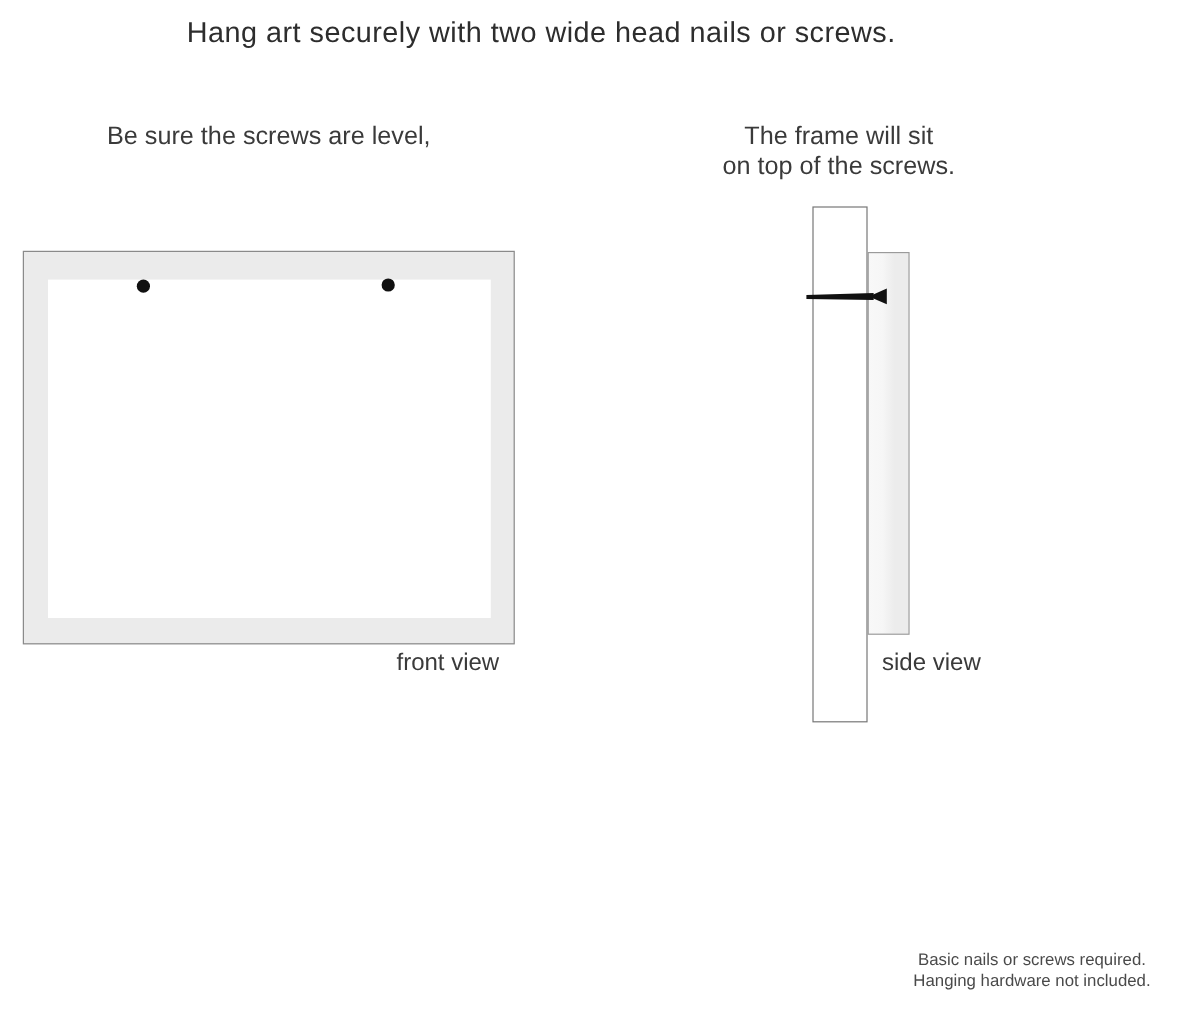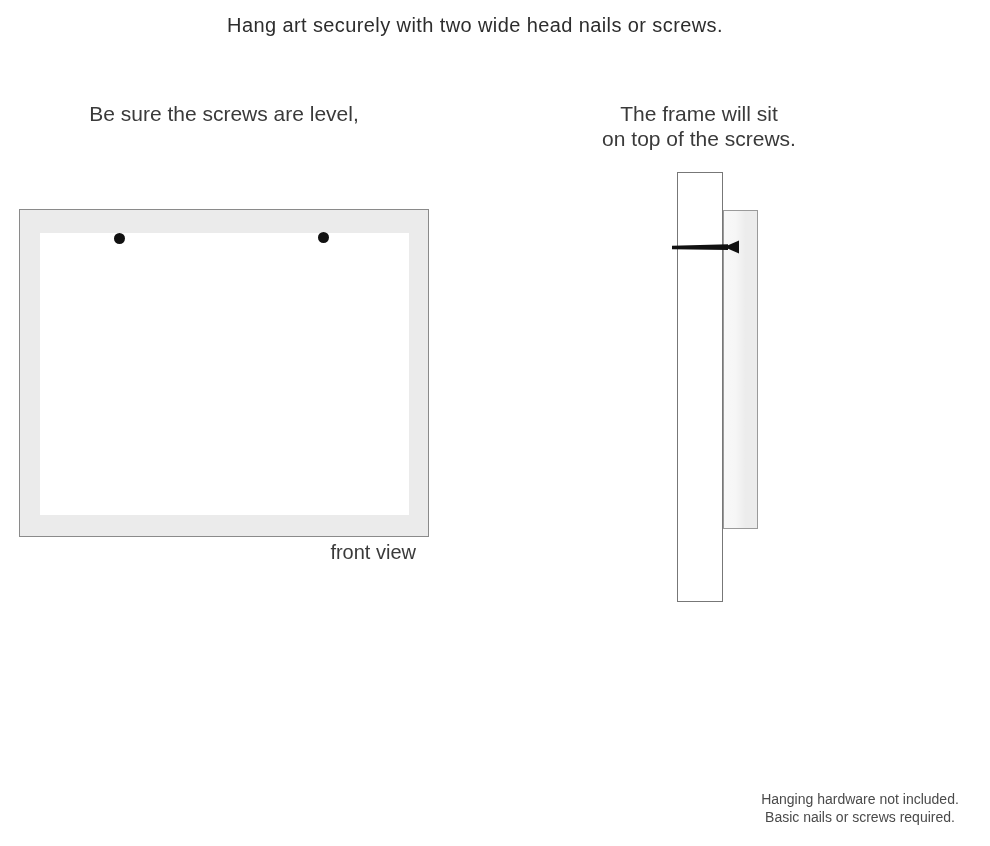--- a/index.html
+++ b/index.html
@@ -26,25 +26,24 @@
     height: 846px;
     background: var(--background);
     overflow: hidden;
   }
   .title {
     position: absolute;
     left: 0;
     top: 14px;
     width: 902px;
     text-align: center;
-    font-size: 20px;
+    font-size: 24px;
     font-weight: 300;
     letter-spacing: 0.4px;
     color: var(--title-text);
-    margin-left: 24px;
   }
   .instruction {
     position: absolute;
     top: 101px;
     text-align: center;
     font-size: 21px;
     font-weight: 300;
     line-height: 25px;
     color: var(--text);
   }
@@ -157,19 +156,20 @@
     <div class="screw-dot d2"></div>
   </div>
   <div class="view-label front">front view</div>
 
   <div class="side-wall"></div>
   <div class="side-frame"></div>
   <svg class="nail-svg" viewBox="0 0 76 22" xmlns="http://www.w3.org/2000/svg" aria-hidden="true">
     <polygon points="4,9.8 60,8.2 60,14 4,13.2" fill="#111111"></polygon>
     <polygon points="71,4.5 71,17.5 56,11" fill="#111111"></polygon>
   </svg>
+  <div class="view-label side">side view</div>
 
   <div class="footnote">
+    <div>Basic nails or screws required.</div>
     <div>Hanging hardware not included.</div>
-    <div>Basic nails or screws required.</div>
   </div>
 
 </div>
 
 </body></html>

